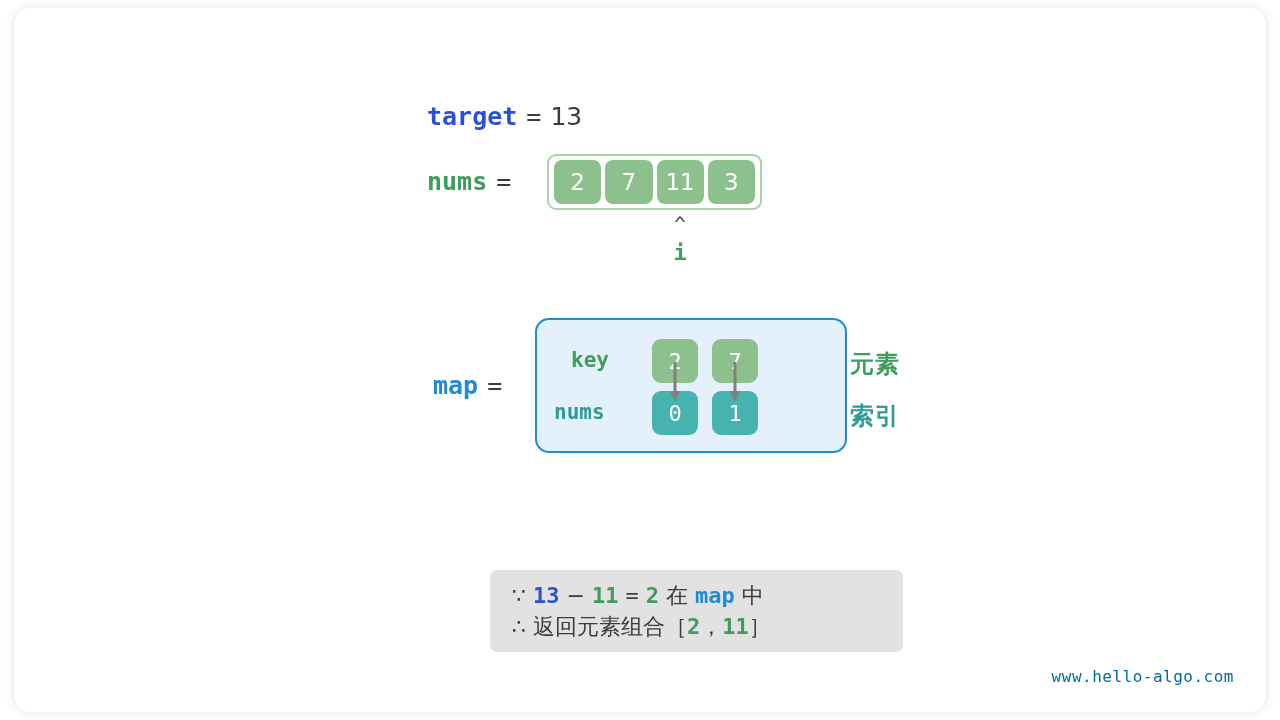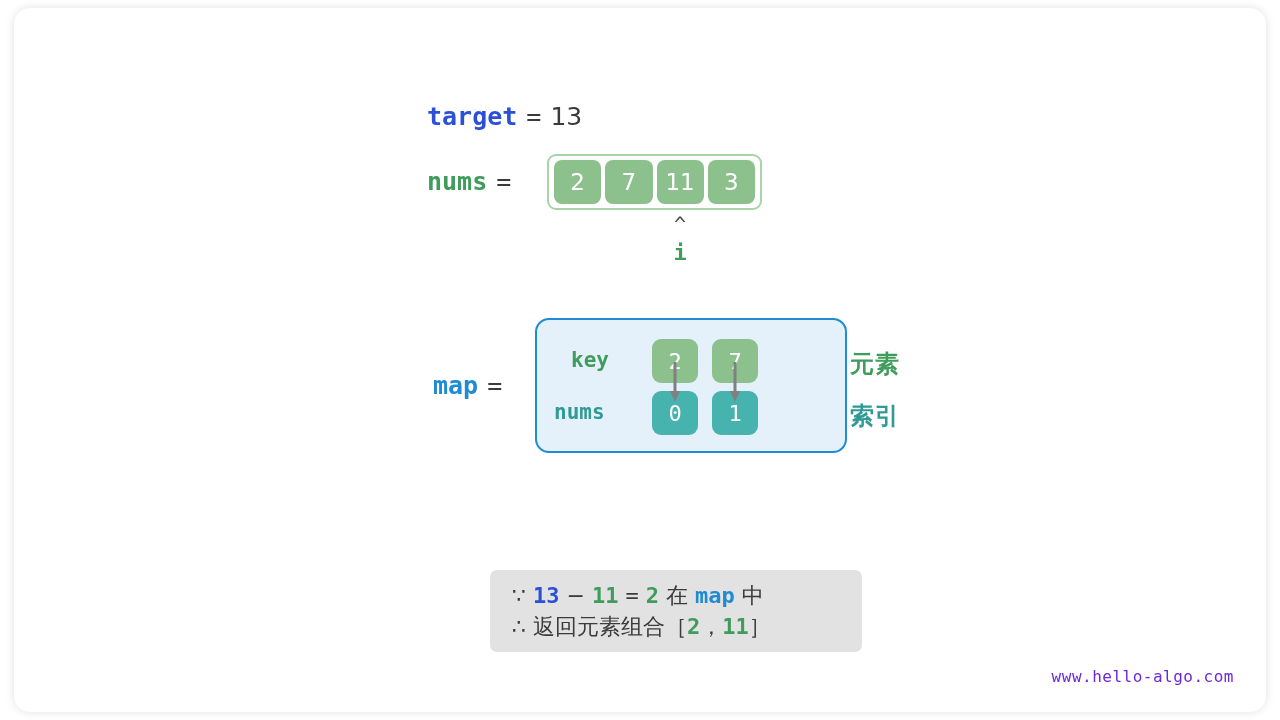--- a/index.html
+++ b/index.html
@@ -189,42 +189,42 @@
     line-height: 30px;
     color: #3b3b3b;
     white-space: nowrap;
   }
   #caption-line .sp { display: inline-block; width: 8px; }
 
   #conclusion-box {
     position: absolute;
     left: 476px;
     top: 562px;
-    width: 372px;
+    width: 413px;
     height: 82px;
     background: #e2e2e2;
     border-radius: 7px;
     box-sizing: border-box;
     padding: 10px 22px;
   }
   .conc-line {
     font-size: 22px;
     line-height: 31px;
     color: #3b3b3b;
     white-space: nowrap;
   }
   .conc-line .sym { margin-right: 7px; }
   .conc-line .gap { display: inline-block; width: 7px; }
 
   
   #watermark {
     position: absolute;
     right: 32px;
     bottom: 26px;
-    color: #6d28d9;
+    color: #0369a1;
     font-size: 16px;
     letter-spacing: 0.5px;
   }
 </style>
 </head>
 <body>
 
 <div id="figure-card">
 
   <div id="target-row" class="mono">

